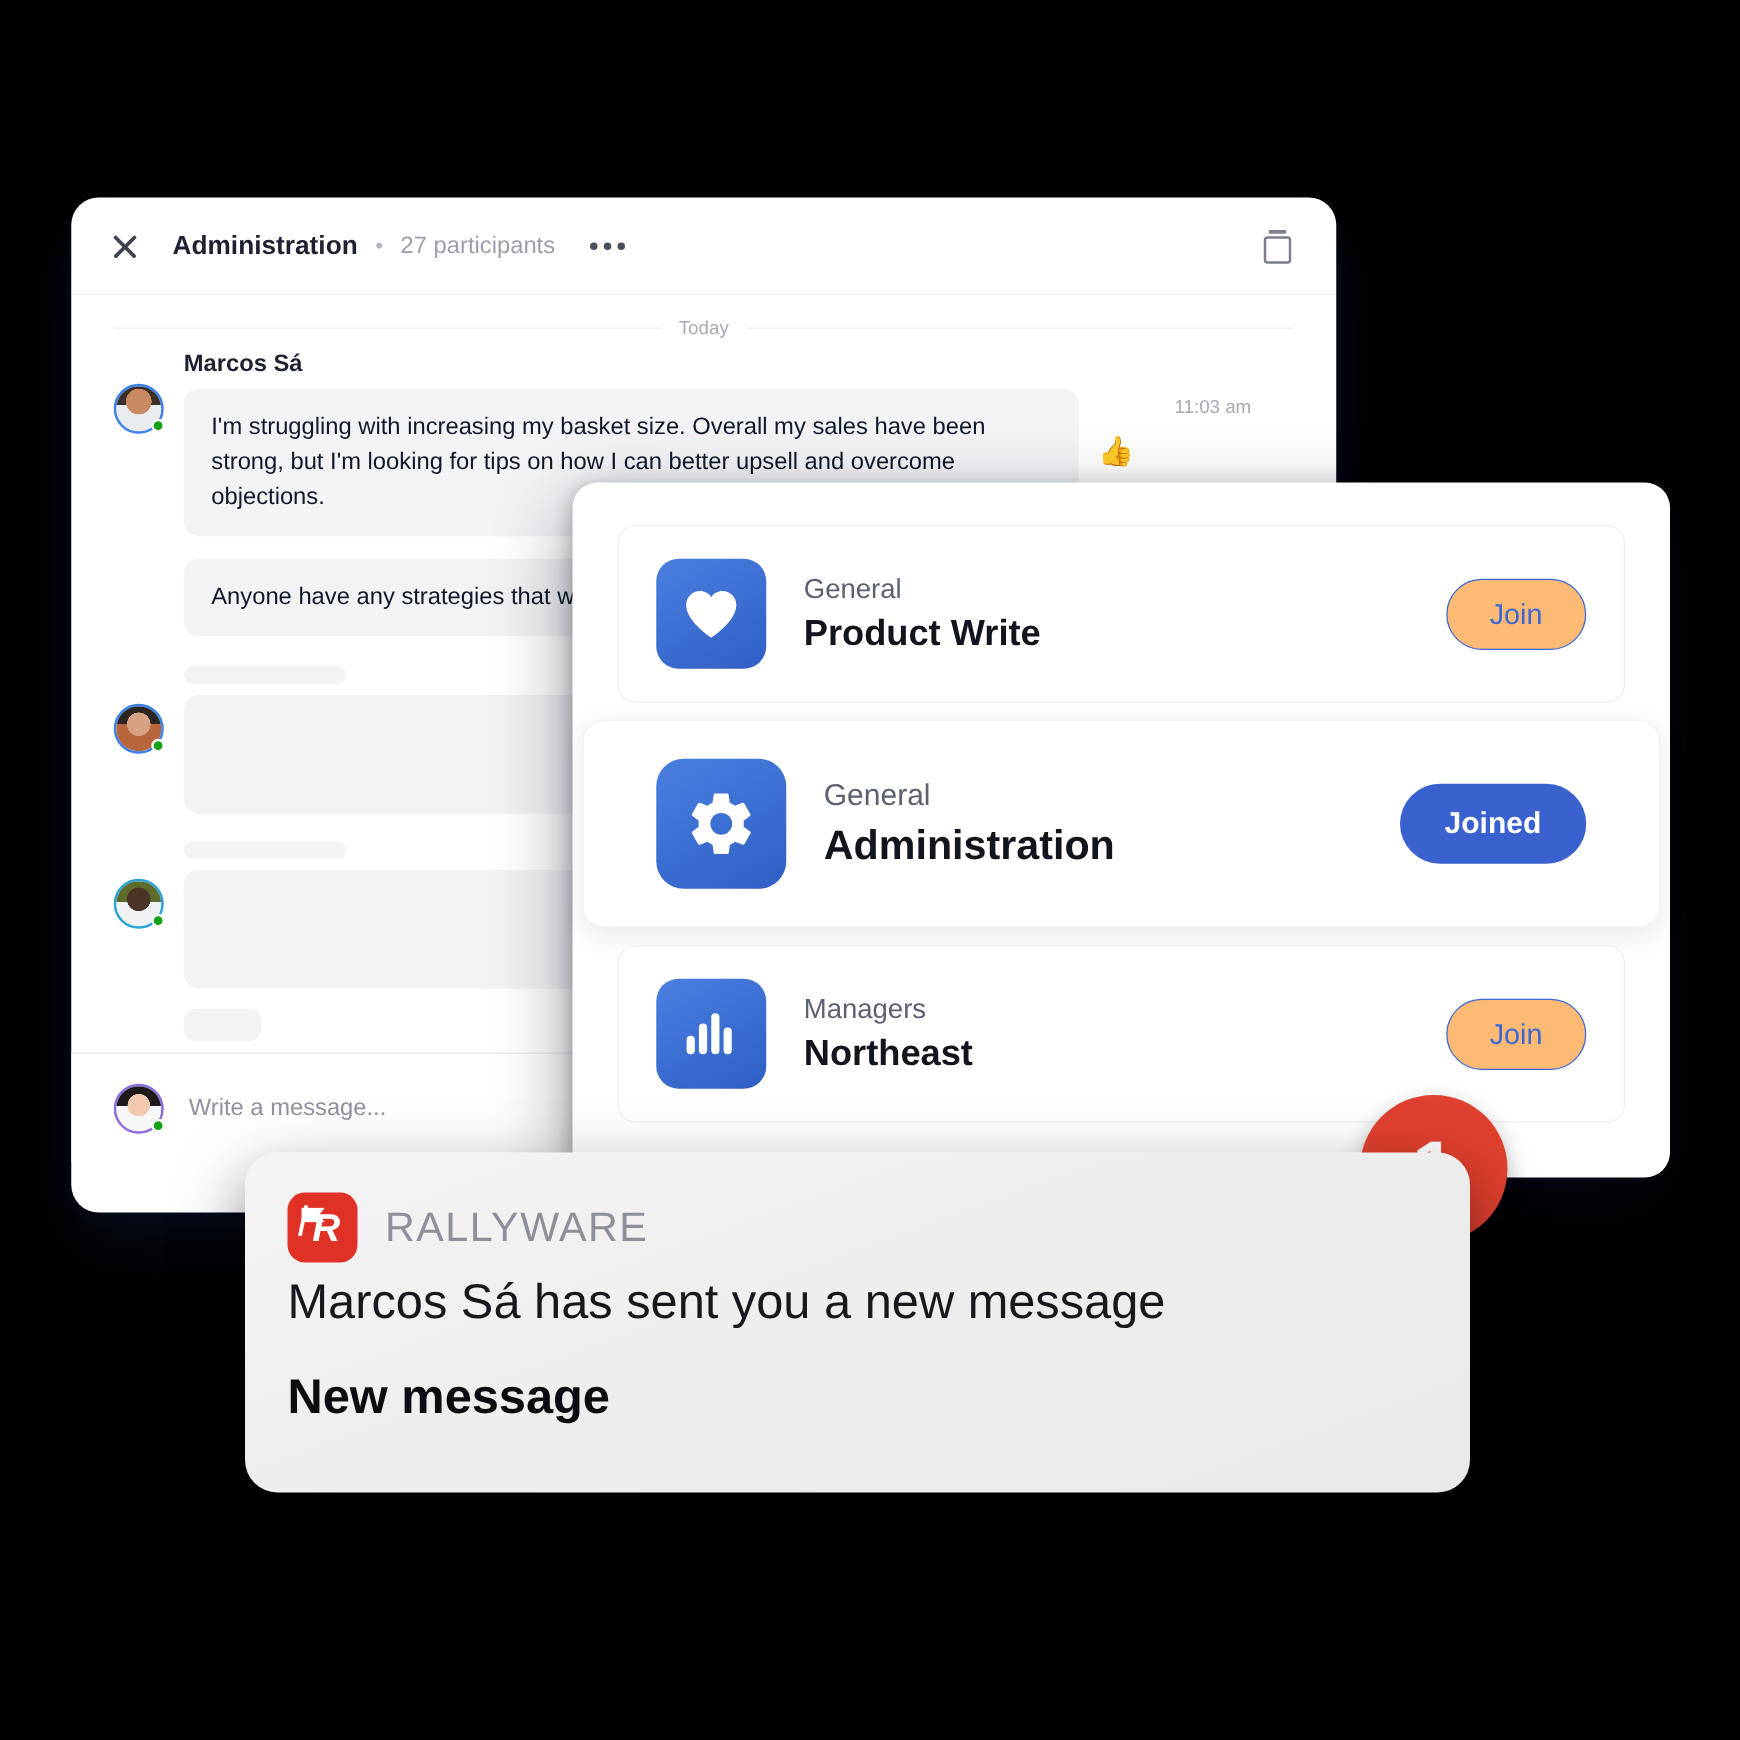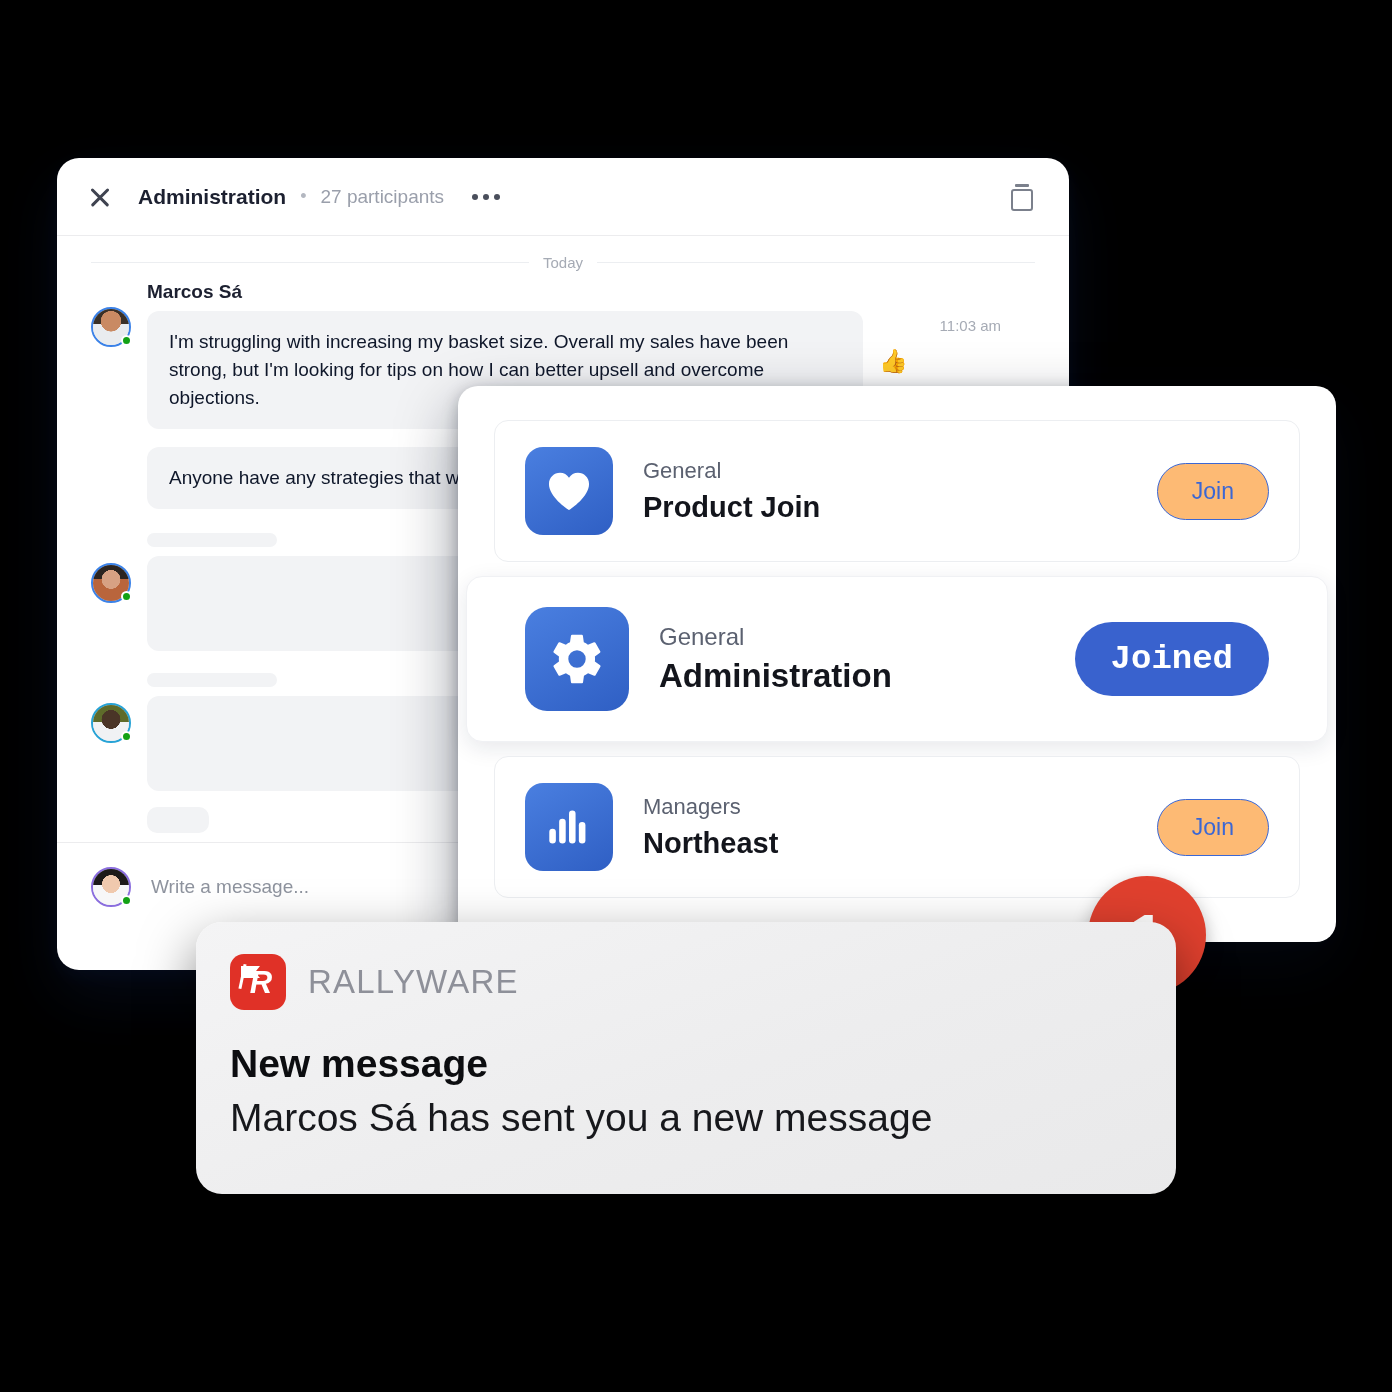--- a/index.html
+++ b/index.html
@@ -105,22 +105,22 @@
   .g-name { font-size: 29px; font-weight: bold; color: #13151c; line-height: 1.25; margin-top: 3px; }
   .group-card.featured .g-cat { font-size: 24px; }
   .group-card.featured .g-name { font-size: 33px; }
   .btn-join {
     border: 1.6px solid #3b67d4; color: #3b67d4; background: #fdba74;
     border-radius: 999px; padding: 14px 34px; font-size: 23px; cursor: pointer;
     font-family: inherit; white-space: nowrap;
   }
   .btn-joined {
     border: none; background: #3962ce; color: #fff;
-    border-radius: 999px; padding: 18px 36px; font-size: 34px; font-weight: bold;
-    cursor: pointer; font-family: Liberation Mono, monospace; white-space: nowrap;
+    border-radius: 999px; padding: 18px 36px; font-size: 24px; font-weight: bold;
+    cursor: pointer; font-family: Liberation Sans, sans-serif; white-space: nowrap;
   }
 
   
   #badge {
     position: absolute; left: 1088px; top: 876px; width: 118px; height: 118px;
     border-radius: 50%; background: #e0402e;
     display: flex; align-items: center; justify-content: center;
     color: #fff; font-size: 62px; font-weight: bold;
     box-shadow: 0 6px 18px rgba(0,0,0,.28);
   }
@@ -240,21 +240,21 @@
   <div id="groups-panel">
 
     <div class="group-card">
       <div class="g-icon">
         <svg width="46" height="42" viewBox="0 0 24 22" fill="currentColor" aria-hidden="true">
           <path d="M12 21C12 21 1.5 14.2 1.5 7.4 1.5 3.9 4.2 1.5 7.3 1.5c2 0 3.7 1 4.7 2.6C13 2.5 14.7 1.5 16.7 1.5c3.1 0 5.8 2.4 5.8 5.9C22.5 14.2 12 21 12 21z"></path>
         </svg>
       </div>
       <div class="g-text">
         <div class="g-cat">General</div>
-        <div class="g-name">Product Join</div>
+        <div class="g-name">Product Write</div>
       </div>
       <button class="btn-join">Join</button>
     </div>
 
     <div class="group-card featured">
       <div class="g-icon">
         <svg width="58" height="58" viewBox="0 0 24 24" fill="currentColor" aria-hidden="true">
           <path d="M19.4 13a7.8 7.8 0 0 0 .06-1 7.8 7.8 0 0 0-.06-1l2.1-1.6a.5.5 0 0 0 .12-.64l-2-3.46a.5.5 0 0 0-.6-.22l-2.5 1a7.3 7.3 0 0 0-1.7-1l-.38-2.65A.5.5 0 0 0 14 2h-4a.5.5 0 0 0-.5.42L9.1 5.07a7.3 7.3 0 0 0-1.7 1l-2.5-1a.5.5 0 0 0-.6.22l-2 3.46a.5.5 0 0 0 .12.64L4.54 11a7.8 7.8 0 0 0 0 2l-2.1 1.6a.5.5 0 0 0-.12.64l2 3.46c.13.22.38.3.6.22l2.5-1a7.3 7.3 0 0 0 1.7 1l.38 2.65c.04.25.25.43.5.43h4c.25 0 .46-.18.5-.43l.38-2.65a7.3 7.3 0 0 0 1.7-1l2.5 1c.22.08.47 0 .6-.22l2-3.46a.5.5 0 0 0-.12-.64L19.4 13zM12 15.6A3.6 3.6 0 1 1 12 8.4a3.6 3.6 0 0 1 0 7.2z"></path>
         </svg>
       </div>
@@ -287,17 +287,17 @@
 
   <div id="notification">
     <div id="notif-brandrow">
       <div id="rw-logo">
         <div class="glyph">R</div>
         <div class="pole"></div>
         <div class="flag"></div>
       </div>
       <div id="brand-name">RALLYWARE</div>
     </div>
+    <div id="notif-body">Marcos Sá has sent you a new message</div>
     <div id="notif-title">New message</div>
-    <div id="notif-body">Marcos Sá has sent you a new message</div>
   </div>
 
 </div>
 
 </body></html>

